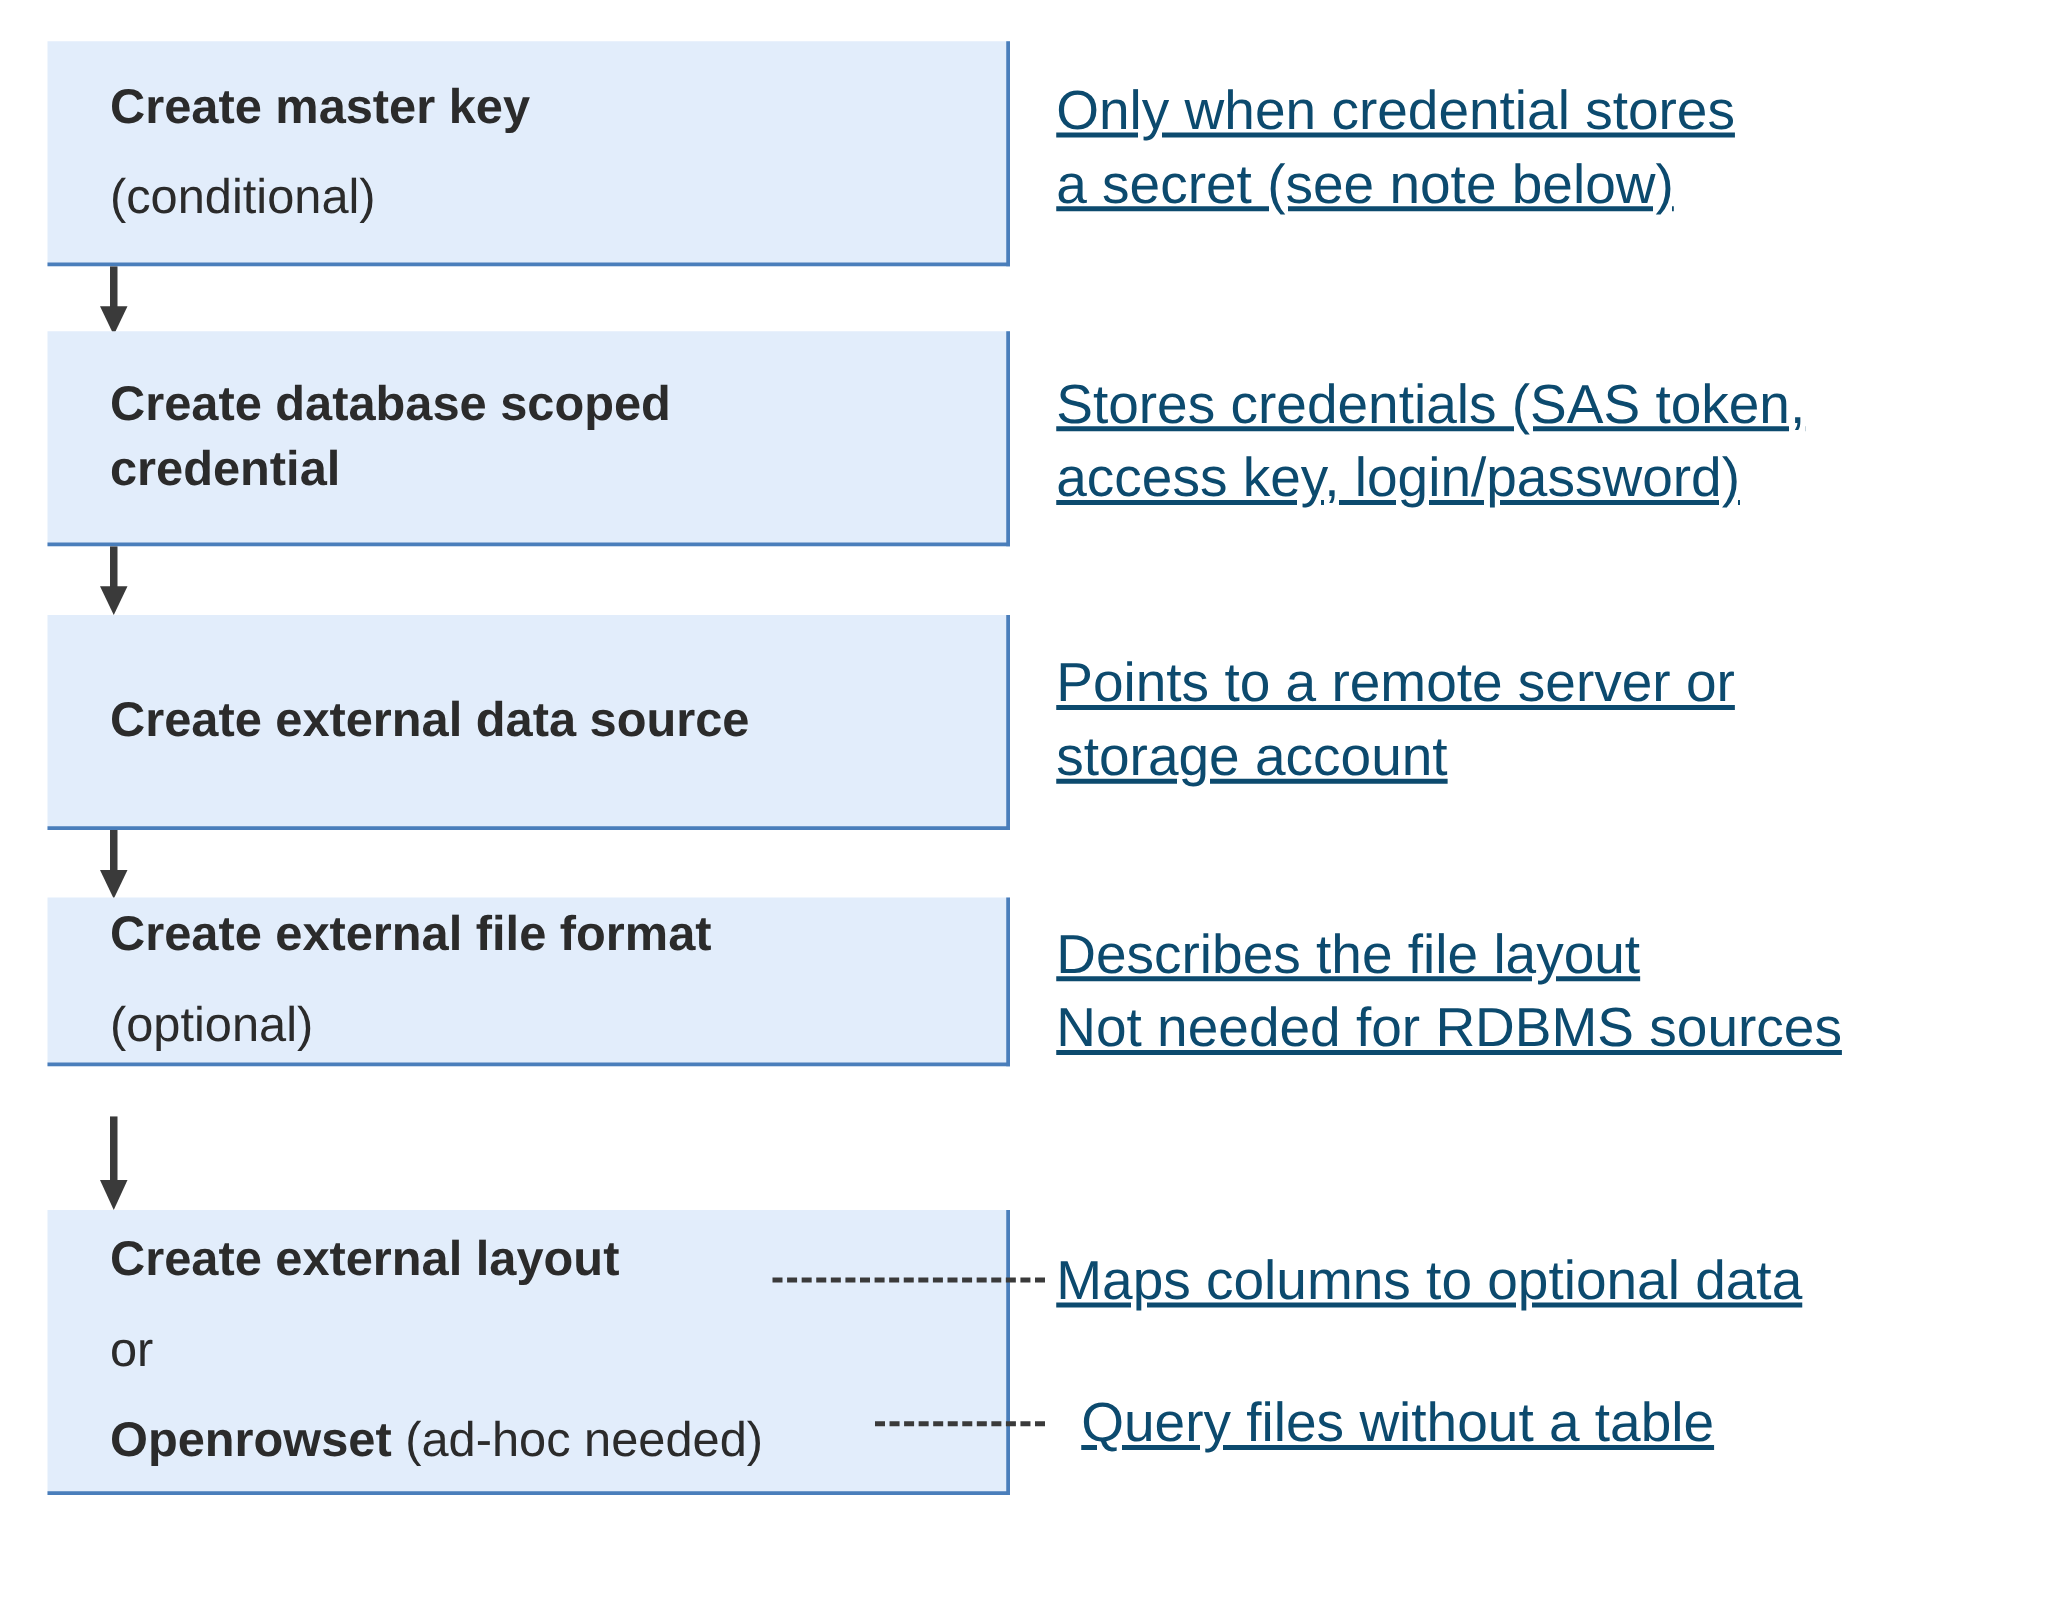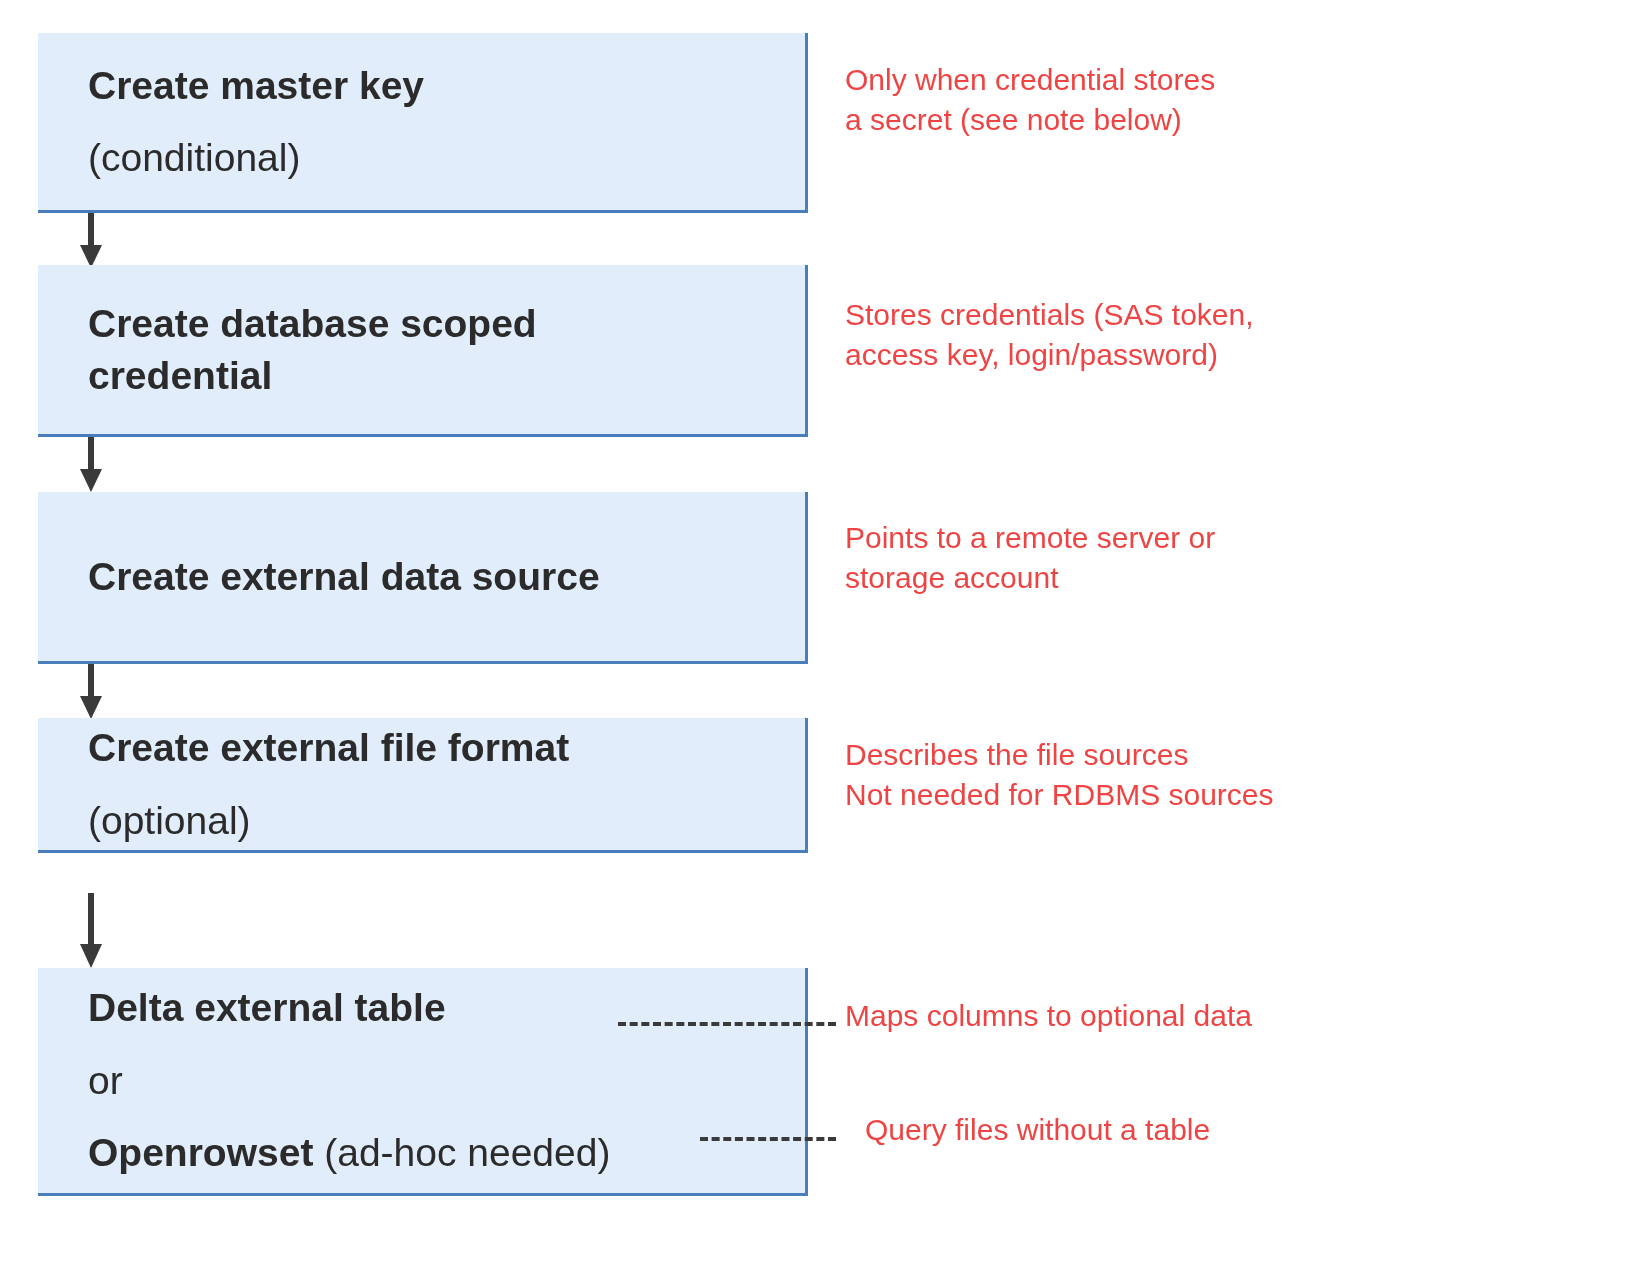--- a/index.html
+++ b/index.html
@@ -52,25 +52,26 @@
     margin-top: 21px;
   }
 
   
   .annotation {
     position: absolute;
     left: 845px;
     width: 790px;
   }
   .ann-line {
-    font-size: 30px;
+    font-size: 44px;
     line-height: 1.33;
     font-weight: normal;
-    color: #ef4444;
+    color: #0c4a6e;
     white-space: nowrap;
+    text-decoration: underline;
   }
 
   
   .arrow {
     position: absolute;
     left: 78px;
     width: 26px;
   }
   .arrow svg { display: block; }
 
@@ -168,34 +169,34 @@
   </div>
 
   <div class="flow-box" id="box-4">
     <div class="box-lines">
       <div class="box-line bold">Create external file format</div>
       <div class="box-line norm">(optional)</div>
     </div>
   </div>
 
   <div class="annotation" id="ann-4">
-    <div class="ann-line">Describes the file sources</div>
+    <div class="ann-line">Describes the file layout</div>
     <div class="ann-line">Not needed for RDBMS sources</div>
   </div>
 
   <div class="arrow" id="arrow-4">
     <svg width="26" height="75" viewBox="0 0 26 75" xmlns="http://www.w3.org/2000/svg">
       <line x1="13" y1="0" x2="13" y2="55" stroke="#3a3a3a" stroke-width="6"></line>
       <polygon points="13,75 2,51 24,51" fill="#3a3a3a"></polygon>
     </svg>
   </div>
 
   <div class="flow-box" id="box-5">
     <div class="box-lines">
-      <div class="box-line bold">Delta external table</div>
+      <div class="box-line bold">Create external layout</div>
       <div class="box-line norm">or</div>
       <div class="box-line norm"><span style="font-weight:bold;">Openrowset</span><span> (ad-hoc needed)</span></div>
     </div>
   </div>
 
   <div class="dash-line" id="dash-1"></div>
   <div class="dash-line" id="dash-2"></div>
 
   <div class="annotation" id="ann-5a">
     <div class="ann-line">Maps columns to optional data</div>

